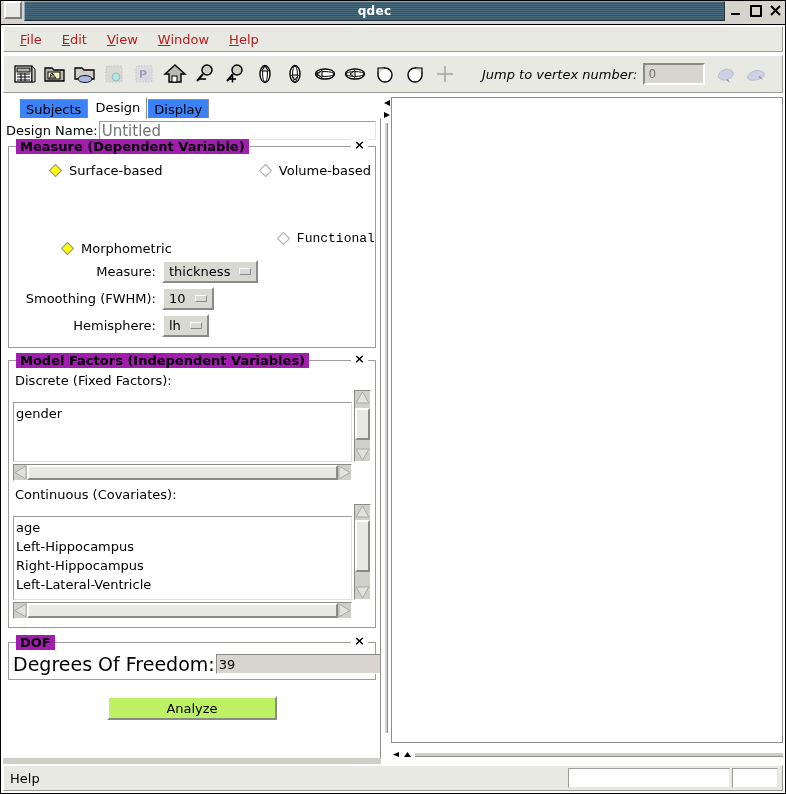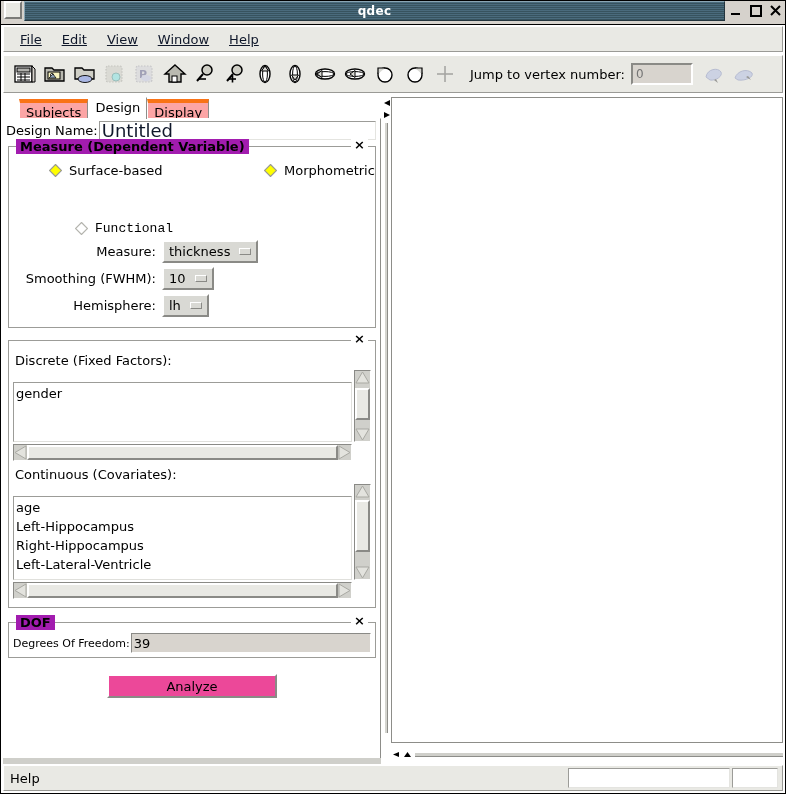--- a/index.html
+++ b/index.html
@@ -95,23 +95,22 @@
     border-right: 1px solid #9a9a96;
     border-bottom: 1px solid #9a9a96;
     box-sizing: border-box;
     display: flex;
     align-items: center;
     padding-left: 6px;
   }
   .menu-item {
     padding: 2px 10px;
     font-size: 13px;
-    color: #0f172a;
+    color: #b91c1c;
     cursor: default;
-    text-decoration: underline;
   }
   .menu-item u { text-decoration: underline; }
 
   
   .toolbar {
     position: absolute;
     left: 2px; top: 54px;
     width: 780px;
     height: 38px;
     background: #e9e9e4;
@@ -130,23 +129,24 @@
     display: flex;
     align-items: center;
     justify-content: center;
     cursor: default;
   }
   .tool-btn svg { display: block; }
   .tool-btn.disabled { opacity: 0.45; }
   .tool-sep { width: 6px; }
   .jump-label {
     font-size: 13px;
-    margin-left: 10px;
+    margin-left: 22px;
     margin-right: 6px;
     white-space: nowrap;
+    font-style: italic;
   }
   .jump-input {
     width: 62px;
     height: 22px;
     background: #d8d4ce;
     border-top: 2px solid #8a8a86;
     border-left: 2px solid #8a8a86;
     border-right: 2px solid #ffffff;
     border-bottom: 2px solid #ffffff;
     box-sizing: border-box;
@@ -174,22 +174,22 @@
     height: 22px;
     display: flex;
     align-items: flex-end;
     padding-left: 16px;
     box-sizing: border-box;
   }
   .tab {
     height: 20px;
     padding: 2px 6px 0 6px;
     font-size: 13px;
-    background: #fca5a5;
-    border-top: 4px solid #f97316;
+    background: #3b82f6;
+    border-top: 1px solid #f97316;
     border-left: 1px solid #ffffff;
     border-right: 1px solid #8d8d89;
     box-sizing: border-box;
     position: relative;
     cursor: default;
     color: #000;
   }
   .tab.active {
     background: #ffffff;
     height: 22px;
@@ -226,24 +226,24 @@
     flex: 1;
     height: 19px;
     margin-left: 1px;
     background: #ffffff;
     border-top: 1px solid #9c9c98;
     border-left: 1px solid #9c9c98;
     border-right: 1px solid #e4e4e0;
     border-bottom: 1px solid #e4e4e0;
     box-sizing: border-box;
     font-family: "DejaVu Sans", "Liberation Sans", sans-serif;
-    font-size: 18px;
+    font-size: 15px;
     padding: 0 2px;
     outline: none;
-    color: #0f172a;
+    color: #737373;
   }
 
   
   .group {
     position: relative;
     margin: 6px 4px 0 4px;
     border: 1px solid #9c9c98;
     border-top: 1px solid #9c9c98;
     box-sizing: border-box;
     padding: 10px 4px 6px 4px;
@@ -281,21 +281,21 @@
     margin: 6px 0 4px 0;
     gap: 43px;
   }
   .radio {
     display: flex;
     align-items: center;
     font-size: 13px;
     cursor: default;
   }
   .radio.indent1 { padding-left: 36px; }
-  .radio.indent2 { padding-left: 48px; }
+  .radio.indent2 { padding-left: 48px; margin-top: 20px; }
   .radio.indent3 { padding-left: 44px; }
   .radio.indent4 { padding-left: 62px; font-family: Liberation Mono, monospace; }
   .diamond {
     width: 13px; height: 13px;
     margin-right: 7px;
     flex: 0 0 auto;
     position: relative;
   }
   .diamond svg { display: block; }
 
@@ -419,21 +419,21 @@
     background: #e9e9e4;
     border-top: 2px solid #ffffff;
     border-left: 2px solid #ffffff;
     border-right: 2px solid #8a8a86;
     border-bottom: 2px solid #8a8a86;
     box-sizing: border-box;
   }
 
   
   .dof-row { display: flex; align-items: center; }
-  .dof-label { font-size: 11px; white-space: nowrap; }
+  .dof-label { font-size: 19px; white-space: nowrap; }
   .dof-field {
     flex: 1;
     height: 20px;
     margin-left: 1px;
     background: #d8d4ce;
     border-top: 1px solid #8a8a86;
     border-left: 1px solid #8a8a86;
     border-right: 1px solid #ffffff;
     border-bottom: 1px solid #ffffff;
     box-sizing: border-box;
@@ -445,21 +445,21 @@
   }
 
   .analyze-wrap {
     display: flex;
     justify-content: center;
     margin-top: 16px;
   }
   .analyze-btn {
     width: 170px;
     height: 24px;
-    background: #ec4899;
+    background: #bef264;
     border-top: 2px solid #ffffff;
     border-left: 2px solid #ffffff;
     border-right: 2px solid #8a8a86;
     border-bottom: 2px solid #8a8a86;
     box-sizing: border-box;
     font-family: "DejaVu Sans", "Liberation Sans", sans-serif;
     font-size: 13px;
     color: #000;
     cursor: default;
     padding: 0;
@@ -789,20 +789,28 @@
 
         <div class="radio-grid">
           <div class="radio indent1">
             <span class="diamond">
               <svg width="13" height="13" viewBox="0 0 13 13">
                 <polygon points="6.5,0.5 12.5,6.5 6.5,12.5 0.5,6.5" fill="#ffff00" stroke="#9a9a94" stroke-width="1.2"></polygon>
               </svg>
             </span>
             <span>Surface-based</span>
           </div>
+          <div class="radio indent3">
+            <span class="diamond">
+              <svg width="13" height="13" viewBox="0 0 13 13">
+                <polygon points="6.5,0.5 12.5,6.5 6.5,12.5 0.5,6.5" fill="#ffffff" stroke="#b4b4ae" stroke-width="1.2"></polygon>
+              </svg>
+            </span>
+            <span>Volume-based</span>
+          </div>
           <div class="radio indent2">
             <span class="diamond">
               <svg width="13" height="13" viewBox="0 0 13 13">
                 <polygon points="6.5,0.5 12.5,6.5 6.5,12.5 0.5,6.5" fill="#ffff00" stroke="#9a9a94" stroke-width="1.2"></polygon>
               </svg>
             </span>
             <span>Morphometric</span>
           </div>
           <div class="radio indent4">
             <span class="diamond">
@@ -833,20 +841,21 @@
         <div class="field-row">
           <span class="field-label" style="width:143px">Hemisphere:</span>
           <div class="optmenu" style="margin-left:6px;min-width:46px">
             <span>lh</span>
             <span class="opt-ind"></span>
           </div>
         </div>
       </div>
 
       <div class="group" style="margin-top:12px">
+        <span class="group-title">Model Factors (Independent Variables)</span>
         <span class="group-close">×</span>
 
         <div class="sec-label">Discrete (Fixed Factors):</div>
         <div class="listwrap">
           <div class="listrow">
             <div class="listbox" style="height:60px">
               <div class="li">gender</div>
             </div>
             <div class="vsb">
               <div class="sb-arrow">

